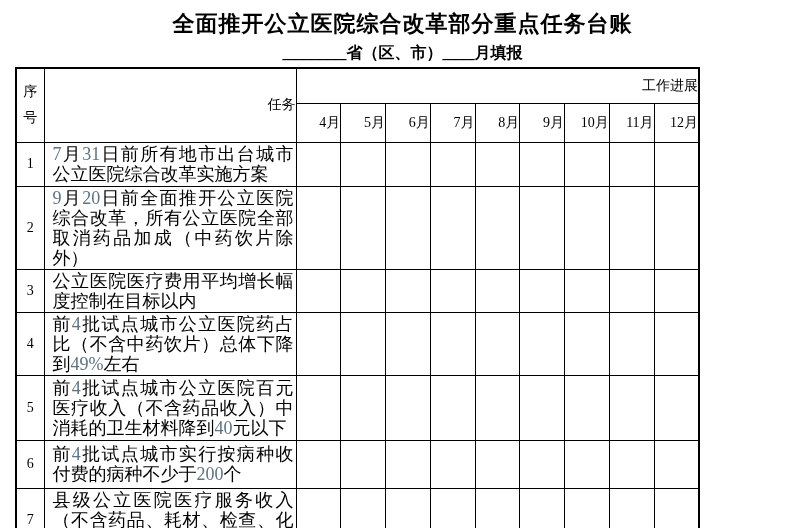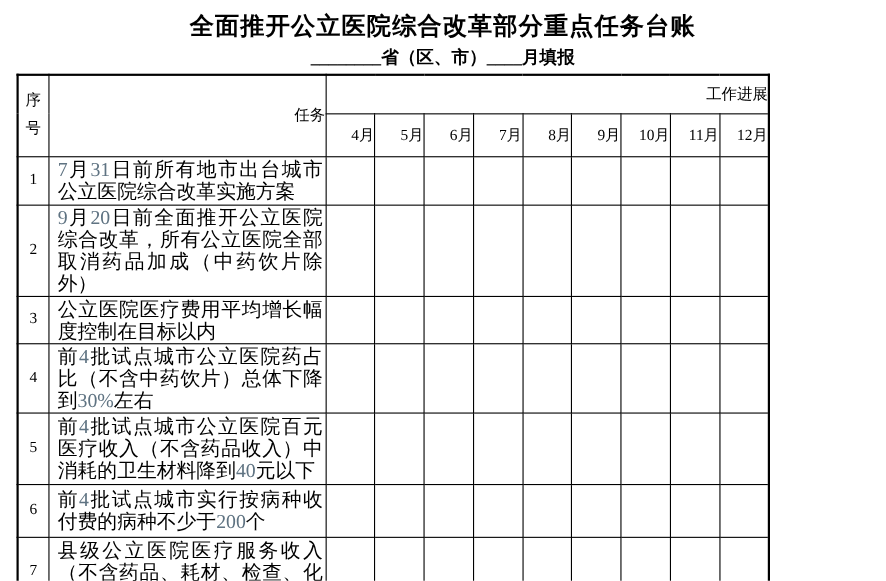--- a/index.html
+++ b/index.html
@@ -149,21 +149,21 @@
           <td class="cell"></td>
           <td class="cell"></td>
           <td class="cell"></td>
           <td class="cell"></td>
           <td class="cell"></td>
           <td class="cell"></td>
           <td class="cell"></td>
         </tr>
         <tr>
           <td class="no">4</td>
-          <td class="task">前<span class="num">4</span>批试点城市公立医院药占比（不含中药饮片）总体下降到<span class="num">30%</span>左右</td>
+          <td class="task">前<span class="num">4</span>批试点城市公立医院药占比（不含中药饮片）总体下降到<span class="num">49%</span>左右</td>
           <td class="cell"></td>
           <td class="cell"></td>
           <td class="cell"></td>
           <td class="cell"></td>
           <td class="cell"></td>
           <td class="cell"></td>
           <td class="cell"></td>
           <td class="cell"></td>
           <td class="cell"></td>
         </tr>

